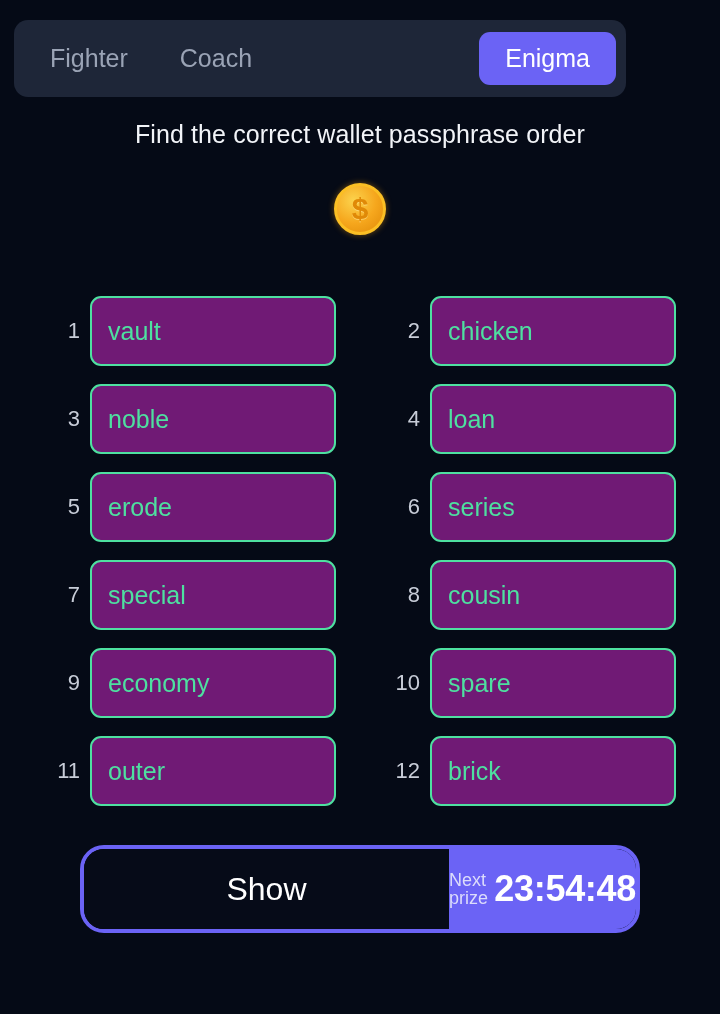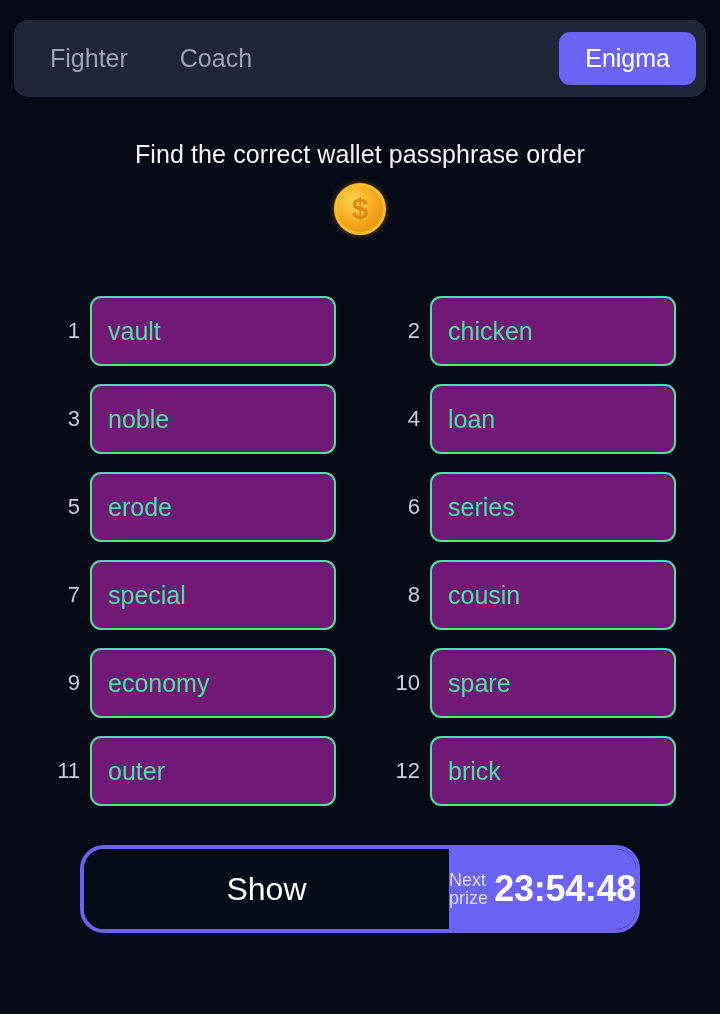--- a/index.html
+++ b/index.html
@@ -17,21 +17,21 @@
     width: 720px;
     height: 1014px;
     background: #050a16;
   }
 
   
   .tabbar {
     position: absolute;
     left: 14px;
     top: 20px;
-    width: 692px;
+    width: 612px;
     height: 77px;
     background: #1e2638;
     border-radius: 14px;
     display: flex;
     align-items: center;
     padding: 0 10px;
   }
 
   .tab {
     flex: 0 0 auto;
@@ -48,21 +48,21 @@
     color: #ffffff;
     text-align: right;
   }
 
   .tab-spacer { flex: 1 1 auto; }
 
   
   .headline {
     position: absolute;
     left: 0;
-    top: 140px;
+    top: 120px;
     width: 720px;
     text-align: center;
     font-size: 25px;
     color: #f2f4f8;
     letter-spacing: 0.1px;
   }
 
   .points-row {
     position: absolute;
     left: 0;

